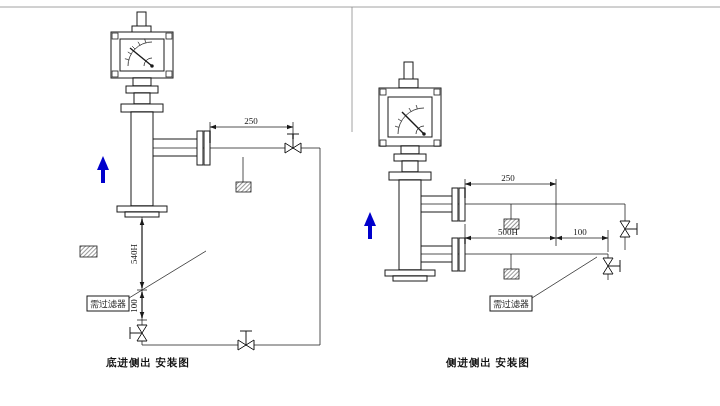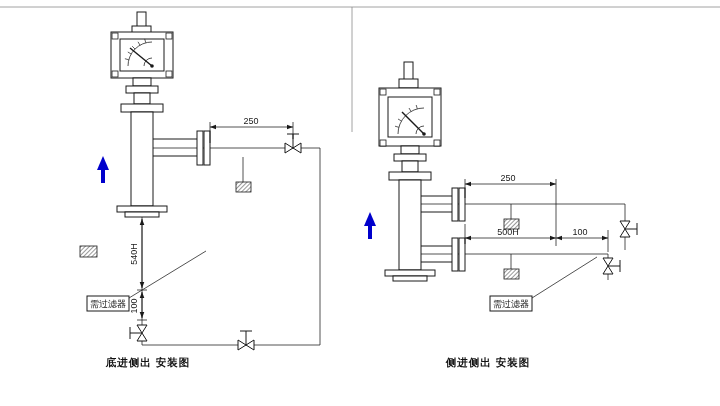--- a/index.html
+++ b/index.html
@@ -1,17 +1,17 @@
 <!DOCTYPE html>
 <html><head>
 <meta charset="utf-8">
 <style>
   html,body{margin:0;padding:0;background:#ffffff;}
   .canvas{width:720px;height:406px;position:relative;background:#ffffff;overflow:hidden;
-          font-family:Liberation Sans, sans-serif;}
+          font-family:Liberation Serif, serif;}
   svg{display:block;}
   .ln{stroke:#1a1a1a;stroke-width:1;fill:none;}
   .thin{stroke:#1a1a1a;stroke-width:0.75;fill:none;}
   .frame{stroke:#8a8a8a;stroke-width:0.8;fill:none;}
   .part{stroke:#1a1a1a;stroke-width:1;fill:#ffffff;}
   .screw{stroke:#1a1a1a;stroke-width:0.8;fill:#ffffff;}
   .hatched{stroke:#1a1a1a;stroke-width:0.8;fill:url(#hatch);}
   .dim{font-size:9px;fill:#1a1a1a;}
   .cjk{font-size:9px;fill:#111111;}
   .caption{font-size:10.5px;font-weight:bold;fill:#111111;letter-spacing:1px;}

